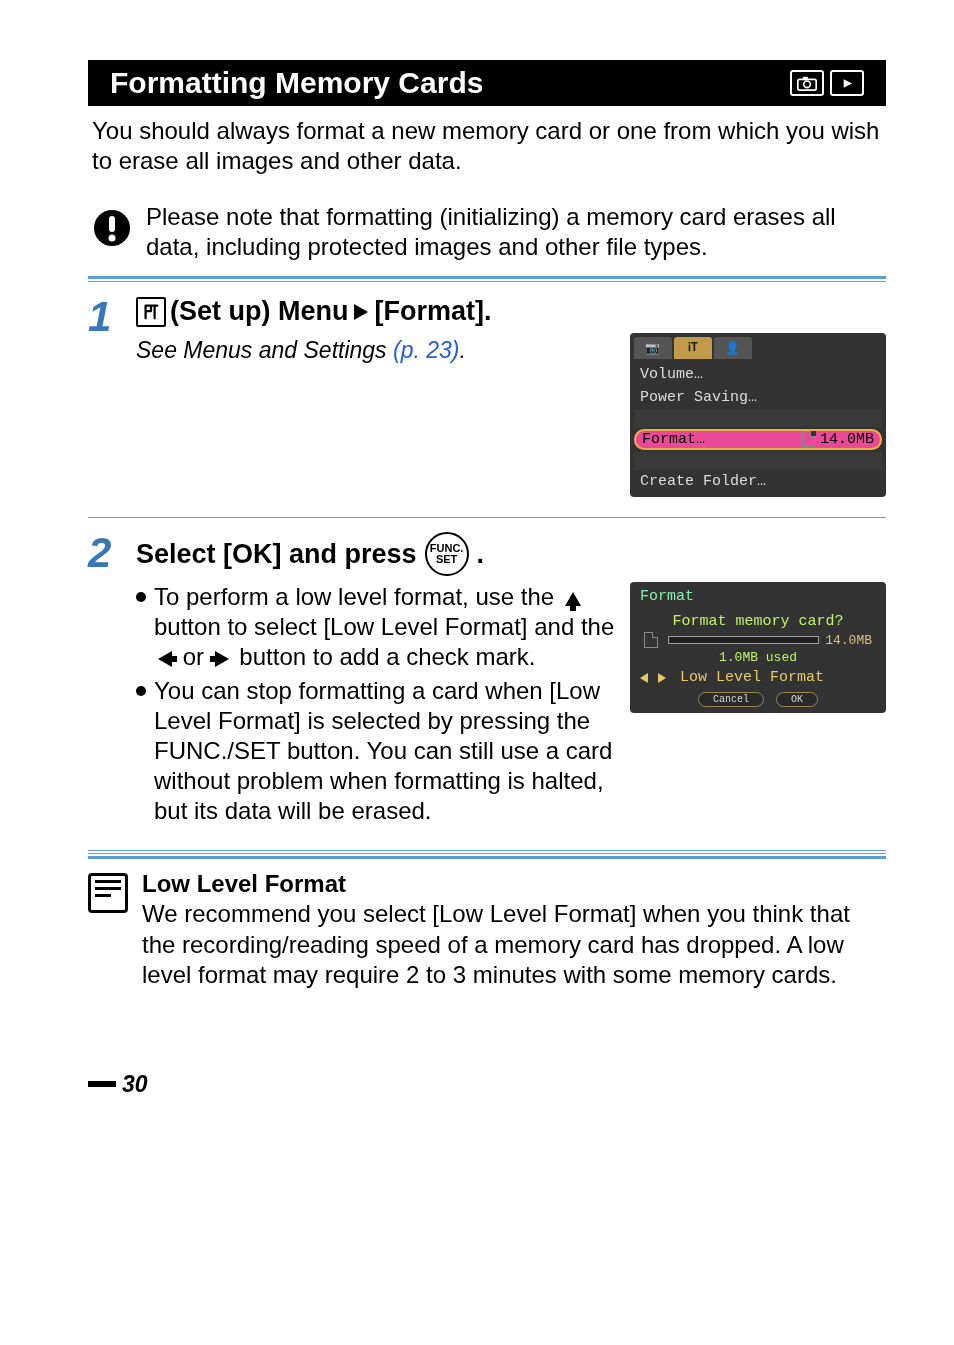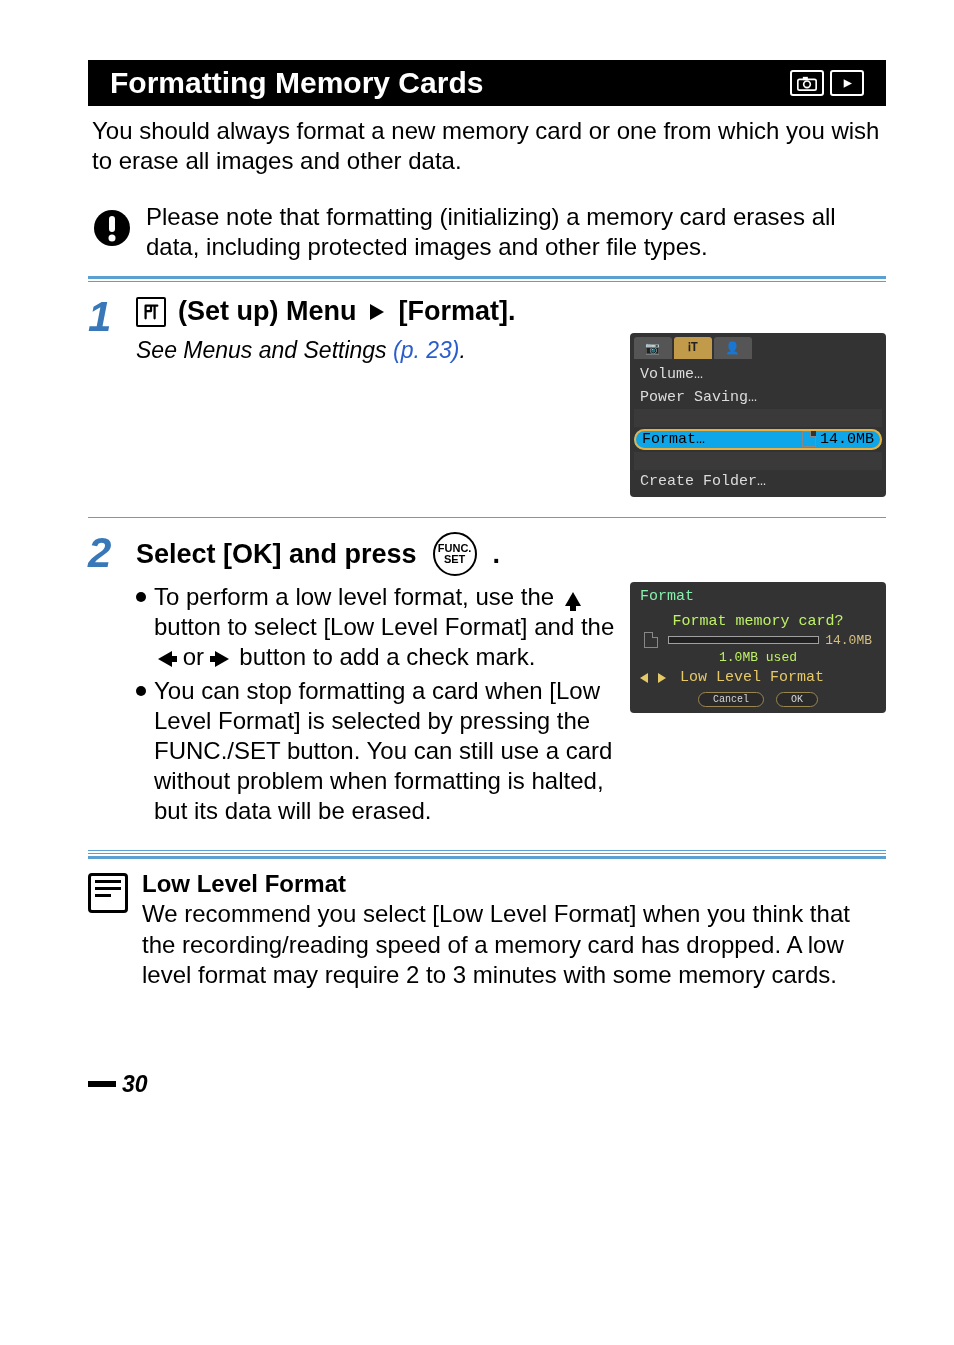--- a/index.html
+++ b/index.html
@@ -81,21 +81,21 @@
   }
   .step-body {
     flex: 1;
   }
   .step-heading {
     font-weight: 900;
     font-size: 27px;
     display: flex;
     align-items: center;
     flex-wrap: wrap;
-    gap: 12px;
+    gap: 4px;
     margin-bottom: 6px;
     font-family: "Arial Black", Arial, sans-serif;
   }
   .step-heading .menu-icon {
     width: 26px;
     height: 26px;
     border: 2px solid #000;
     border-radius: 2px;
     display: inline-flex;
     align-items:center;
@@ -215,21 +215,21 @@
   }
   .cam-tab.active {
     background:#c19a4a;
     color:#222;
     font-weight:bold;
   }
   .cam-item {
     padding:3px 6px;
   }
   .highlight-oval {
-    background:#0ea5e9;
+    background:#ec4899;
     color:#000;
     border-radius:14px;
     padding:2px 8px;
     display:flex;
     justify-content:space-between;
     align-items:center;
     box-shadow:0 0 0 2px #e8b040 inset;
     margin:2px 0;
   }
   .cam-title {

